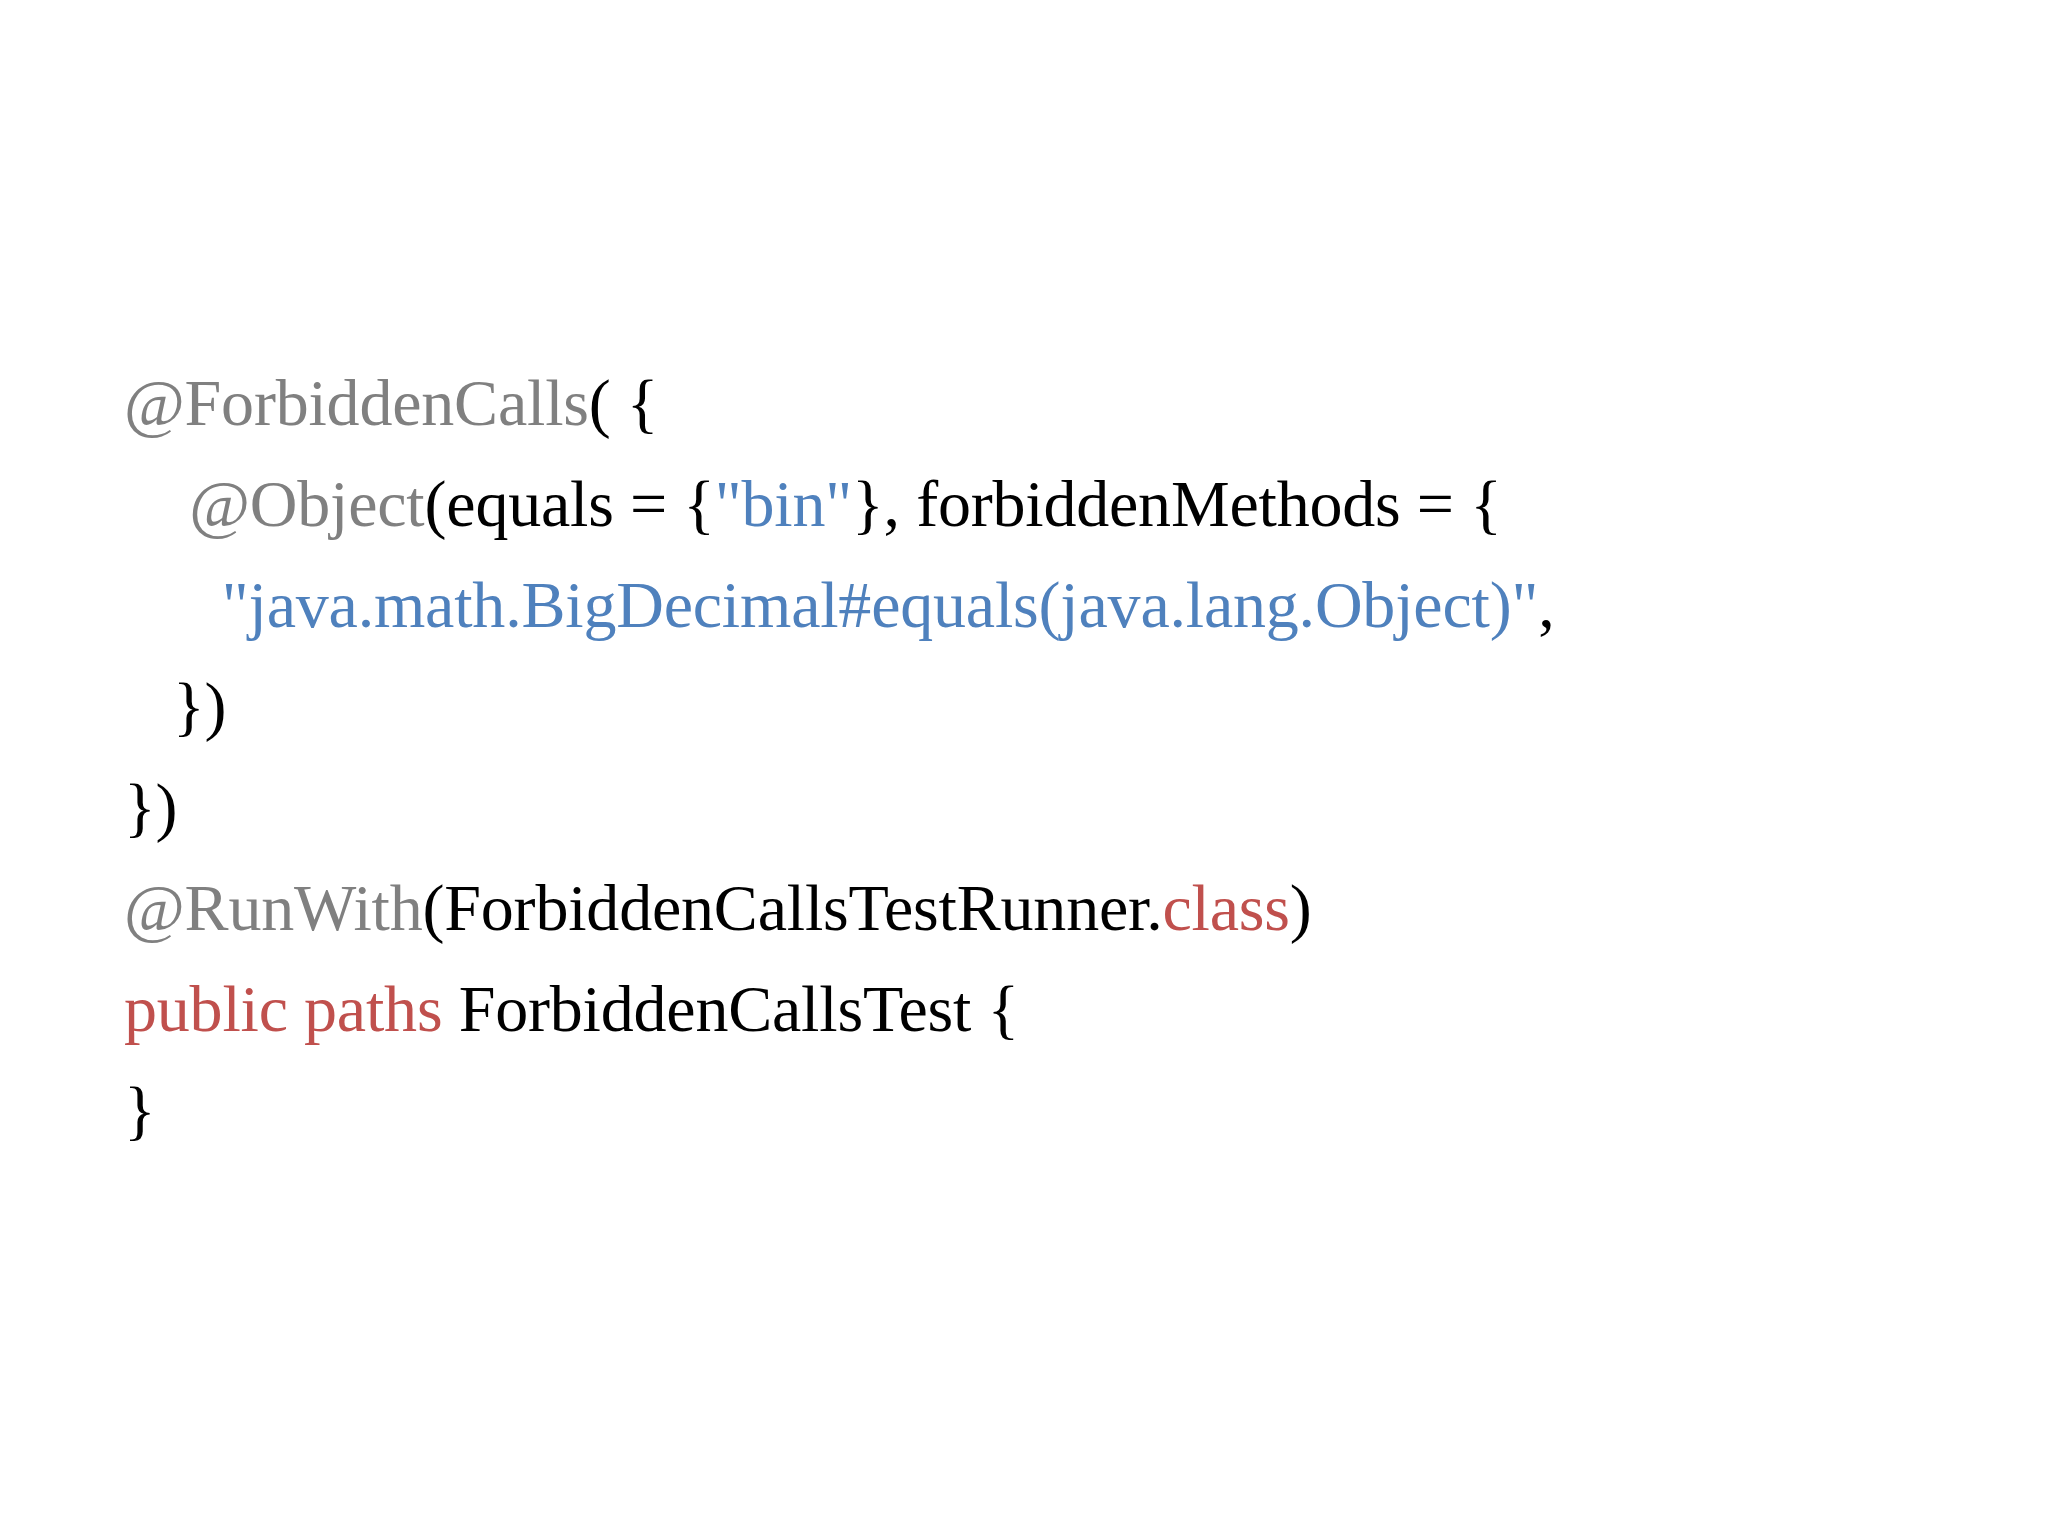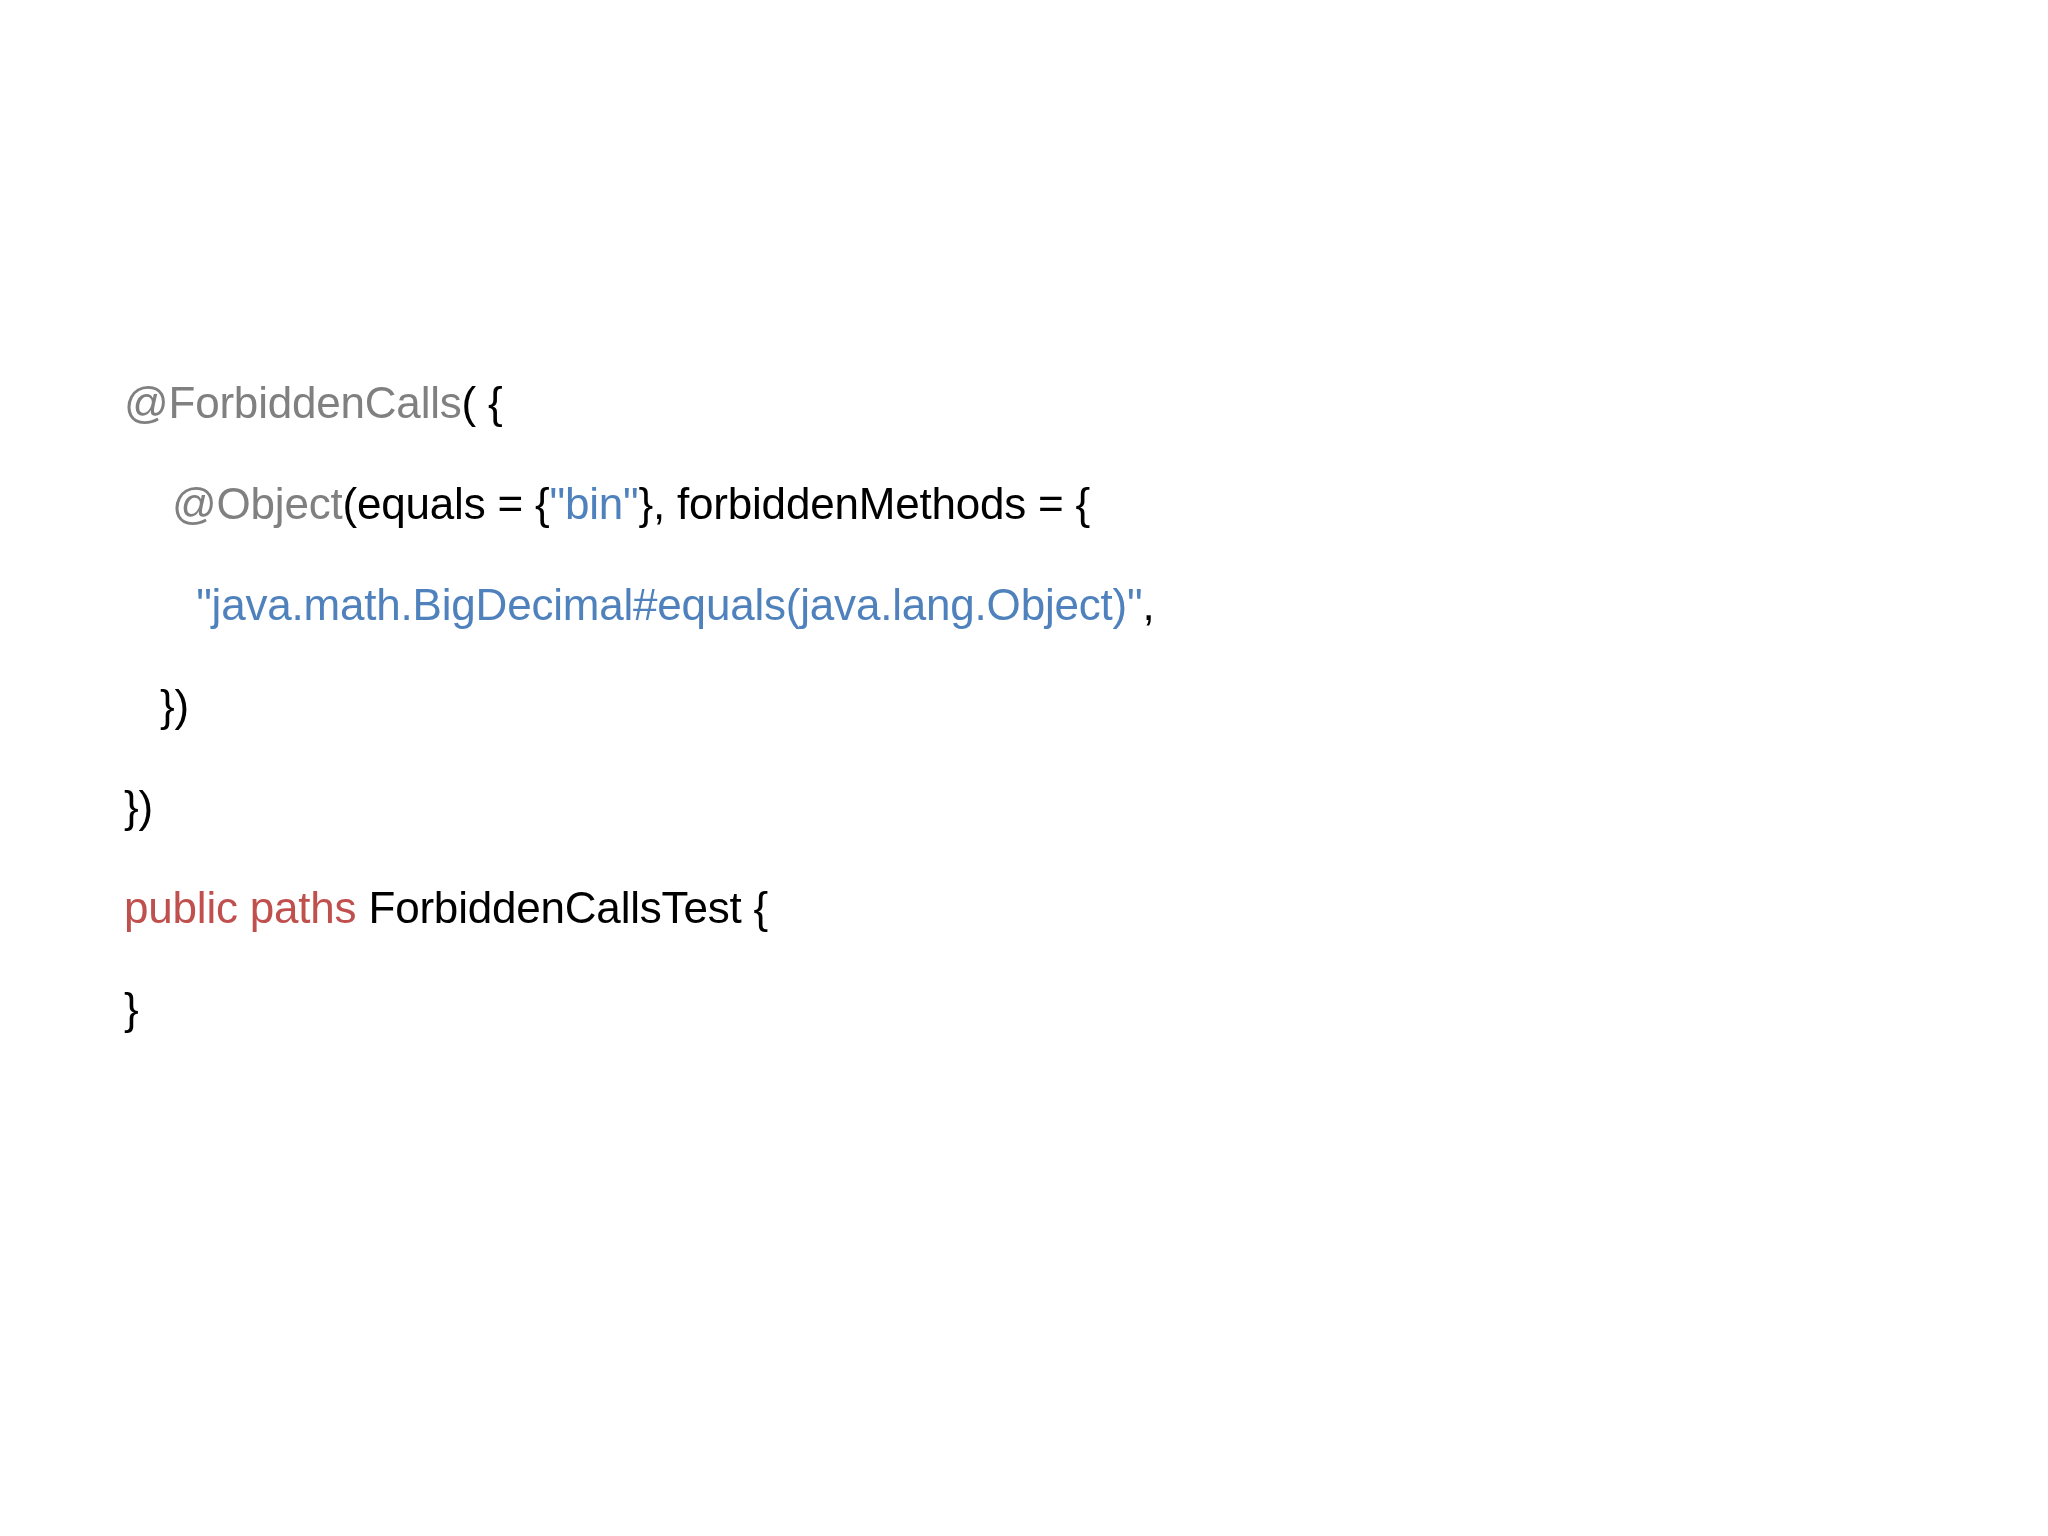--- a/index.html
+++ b/index.html
@@ -20,22 +20,22 @@
     background: #ffffff;
     box-sizing: border-box;
   }
   #code-block {
     position: absolute;
     left: 124px;
     top: 352px;
     width: 1800px;
   }
   .code-line {
-    font-family: Liberation Sans, sans-serif;
-    font-size: 44px;
+    font-family: Liberation Serif, serif;
+    font-size: 66px;
     line-height: 101px;
     white-space: pre;
     color: #000000;
     letter-spacing: -0.2px;
   }
   .tok {
     white-space: pre;
   }
   .tok-annotation { color: #808080; }
   .tok-string     { color: #4f81bd; }
@@ -45,16 +45,17 @@
 </head>
 <body>
 
 <div id="slide">
   <div id="code-block">
       <div class="code-line"><span class="tok tok-annotation">@ForbiddenCalls</span><span class="tok tok-plain">( {</span></div>
       <div class="code-line"><span class="tok tok-plain">    </span><span class="tok tok-annotation">@Object</span><span class="tok tok-plain">(equals = {</span><span class="tok tok-string">"bin"</span><span class="tok tok-plain">}, forbiddenMethods = {</span></div>
       <div class="code-line"><span class="tok tok-plain">      </span><span class="tok tok-string">"java.math.BigDecimal#equals(java.lang.Object)"</span><span class="tok tok-plain">,</span></div>
       <div class="code-line"><span class="tok tok-plain">   </span><span class="tok tok-plain">})</span></div>
       <div class="code-line"><span class="tok tok-plain">})</span></div>
+      <div class="code-line"><span class="tok tok-annotation">@RunWith</span><span class="tok tok-plain">(ForbiddenCallsTestRunner.</span><span class="tok tok-keyword">class</span><span class="tok tok-plain">)</span></div>
       <div class="code-line"><span class="tok tok-keyword">public paths</span><span class="tok tok-plain"> ForbiddenCallsTest {</span></div>
       <div class="code-line"><span class="tok tok-plain">}</span></div>
     </div>
 </div>
 
 </body></html>

